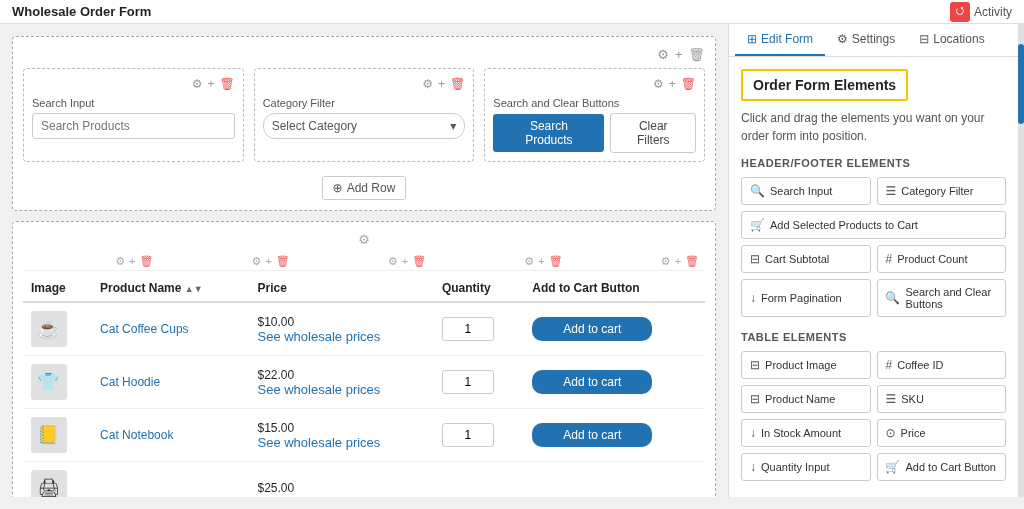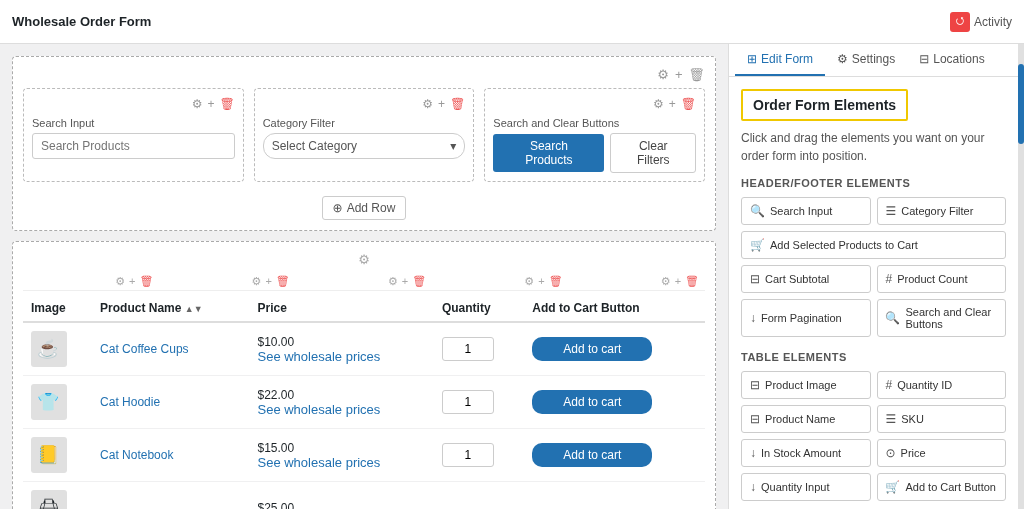--- a/index.html
+++ b/index.html
@@ -1,18 +1,18 @@
 <!DOCTYPE html>
 <html><head>
   <meta charset="utf-8">
   <style>
     * { box-sizing: border-box; margin: 0; padding: 0; }
     body { font-family: -apple-system, BlinkMacSystemFont, "Segoe UI", Arial, sans-serif; font-size: 13px; background: #f0f0f1; color: #1d2327; }
 
-    .app-bar { background: #fff; border-bottom: 1px solid #ddd; height: 44px; display: flex; align-items: center; justify-content: space-between; padding: 0 12px; }
+    .app-bar { background: #fff; border-bottom: 1px solid #ddd; height: 24px; display: flex; align-items: center; justify-content: space-between; padding: 0 12px; }
     .app-bar-title { font-size: 13px; font-weight: 600; }
     .app-bar-right { display: flex; align-items: center; gap: 4px; font-size: 12px; color: #555; }
     .activity-icon { width: 20px; height: 20px; background: #e44; border-radius: 3px; display: flex; align-items: center; justify-content: center; color: #fff; font-size: 10px; }
 
     .main-layout { display: flex; height: calc(509px - 36px); }
 
     .editor-area { flex: 1; overflow-y: auto; padding: 12px; background: #f0f0f1; }
 
     
     .row-builder { background: #fff; border: 1.5px dashed #aaa; border-radius: 4px; padding: 10px; margin-bottom: 10px; position: relative; }
@@ -314,21 +314,21 @@
           </button>
         </div>
       <div class="panel-group-label">TABLE ELEMENTS</div>
       <div class="element-grid" id="table-elements-grid">
       <button class="element-btn">
             <span class="el-icon">⊟</span>
             <span>Product Image</span>
           </button>
           <button class="element-btn">
             <span class="el-icon">#</span>
-            <span>Quantity ID</span>
+            <span>Coffee ID</span>
           </button>
           <button class="element-btn">
             <span class="el-icon">⊟</span>
             <span>Product Name</span>
           </button>
           <button class="element-btn">
             <span class="el-icon">☰</span>
             <span>SKU</span>
           </button>
           <button class="element-btn">

